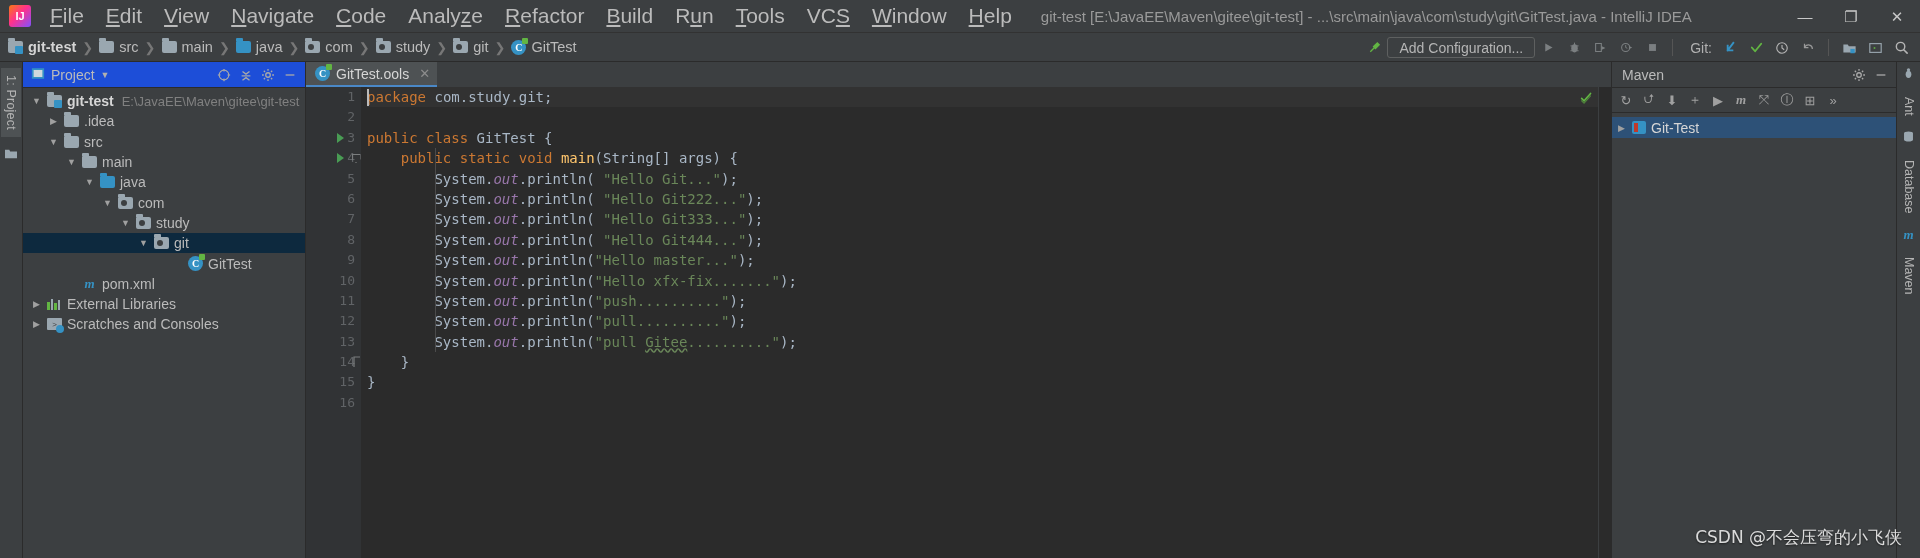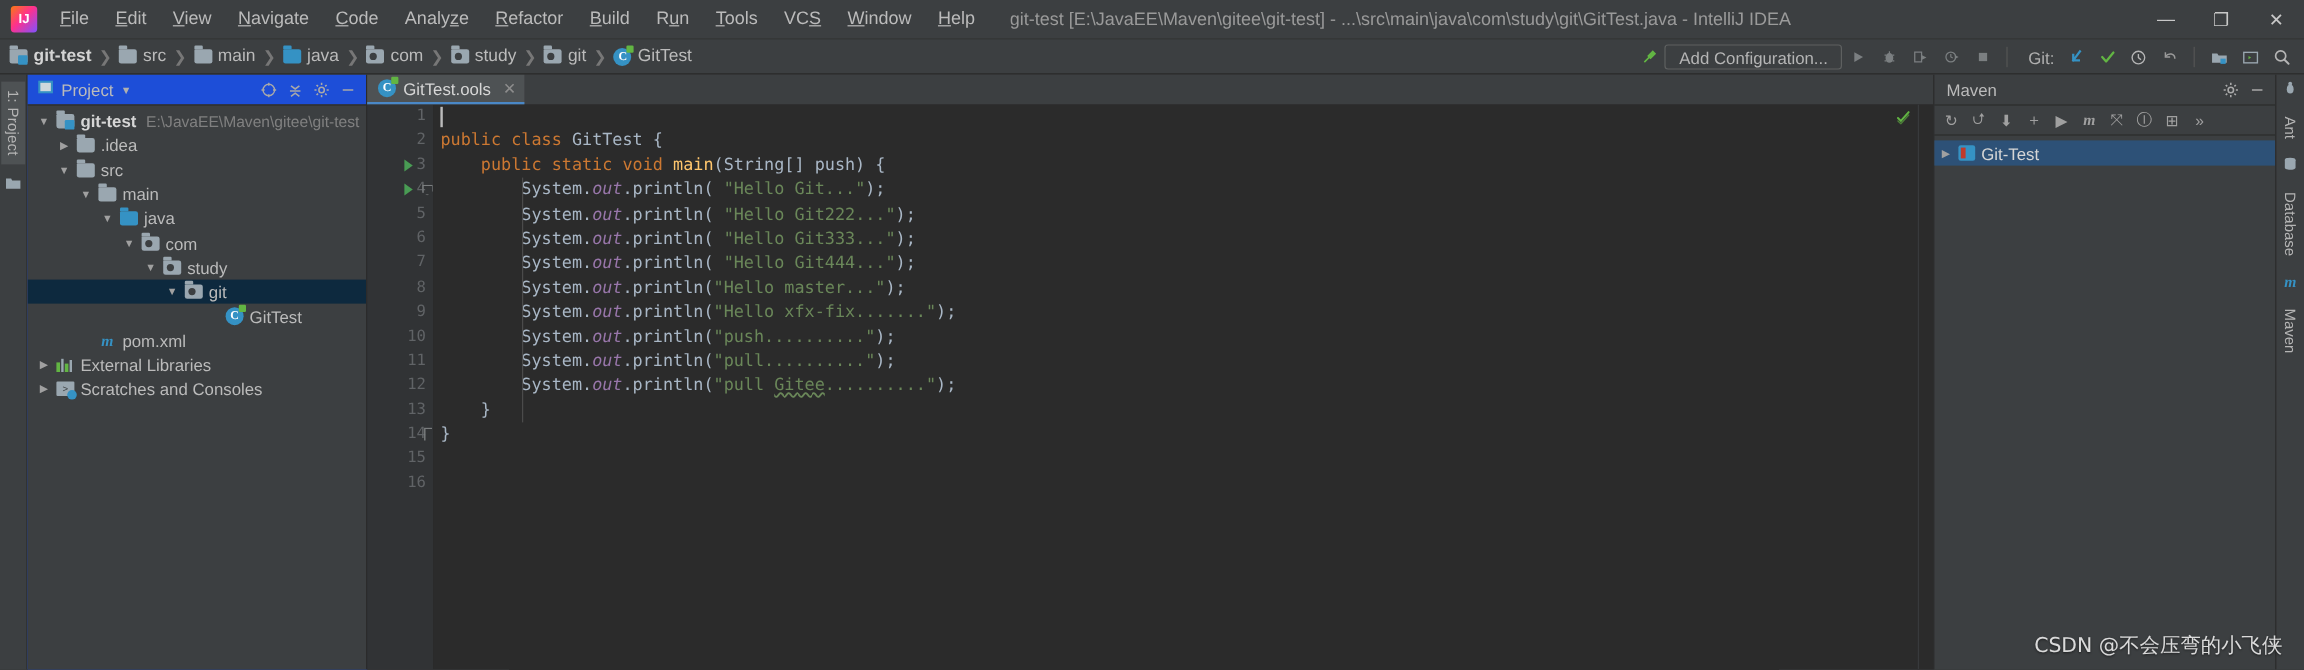--- a/index.html
+++ b/index.html
@@ -21,21 +21,21 @@
   .app-logo {
     width: 22px; height: 22px; margin: 0 8px 0 9px;
     border-radius: 3px; flex: none;
     background: linear-gradient(135deg,#f97a12 0%, #ff318c 45%, #7f52ff 100%);
     display: flex; align-items: center; justify-content: center;
     color: #fff; font-size: 11px; font-weight: bold;
     font-family: Liberation Sans, sans-serif;
   }
   .menu { display: flex; align-items: center; }
   .menu-item {
-    padding: 4px 11px; font-size: 15px; color: #bbbbbb;
+    padding: 4px 11px; font-size: 21px; color: #bbbbbb;
     white-space: nowrap; line-height: 18px;
   }
   .menu-item u { text-decoration: underline; }
   .win-title {
     margin-left: 18px; font-size: 15px; color: #9a9a9a;
     white-space: nowrap; overflow: hidden;
   }
   .win-buttons {
     position: absolute; right: 0; top: 0; height: 33px;
     display: flex; align-items: center;
@@ -604,23 +604,24 @@
         <div class="gmark" style="top:265.2px;left:43px">
           <svg width="9" height="12" viewBox="0 0 9 12">
               <path d="M8 1 H2 V11" stroke="#7a7d7e" stroke-width="1.2" fill="none"></path>
             </svg>
         </div>
       </div>
 
       <div class="code">
         <div class="indent-guide" style="left:74px; top:61px; height:204px;"></div>
 
+        <div class="cline cur"><span class="k">package</span> <span class="p">com.study.git;</span></div>
         <div class="cline"> </div>
         <div class="cline"><span class="k">public class</span> <span class="p">GitTest {</span></div>
-        <div class="cline"><span class="p">    </span><span class="k">public static void</span> <span class="f">main</span><span class="p">(String[] push) {</span></div>
+        <div class="cline"><span class="p">    </span><span class="k">public static void</span> <span class="f">main</span><span class="p">(String[] args) {</span></div>
         <div class="cline"><span class="p">        System.</span><span class="st">out</span><span class="p">.println( </span><span class="s">"Hello Git..."</span><span class="p">);</span></div>
         <div class="cline"><span class="p">        System.</span><span class="st">out</span><span class="p">.println( </span><span class="s">"Hello Git222..."</span><span class="p">);</span></div>
         <div class="cline"><span class="p">        System.</span><span class="st">out</span><span class="p">.println( </span><span class="s">"Hello Git333..."</span><span class="p">);</span></div>
         <div class="cline"><span class="p">        System.</span><span class="st">out</span><span class="p">.println( </span><span class="s">"Hello Git444..."</span><span class="p">);</span></div>
         <div class="cline"><span class="p">        System.</span><span class="st">out</span><span class="p">.println(</span><span class="s">"Hello master..."</span><span class="p">);</span></div>
         <div class="cline"><span class="p">        System.</span><span class="st">out</span><span class="p">.println(</span><span class="s">"Hello xfx-fix......."</span><span class="p">);</span></div>
         <div class="cline"><span class="p">        System.</span><span class="st">out</span><span class="p">.println(</span><span class="s">"push.........."</span><span class="p">);</span></div>
         <div class="cline"><span class="p">        System.</span><span class="st">out</span><span class="p">.println(</span><span class="s">"pull.........."</span><span class="p">);</span></div>
         <div class="cline"><span class="p">        System.</span><span class="st">out</span><span class="p">.println(</span><span class="s">"pull </span><span class="s typo">Gitee</span><span class="s">.........."</span><span class="p">);</span></div>
         <div class="cline"><span class="p">    }</span></div>

